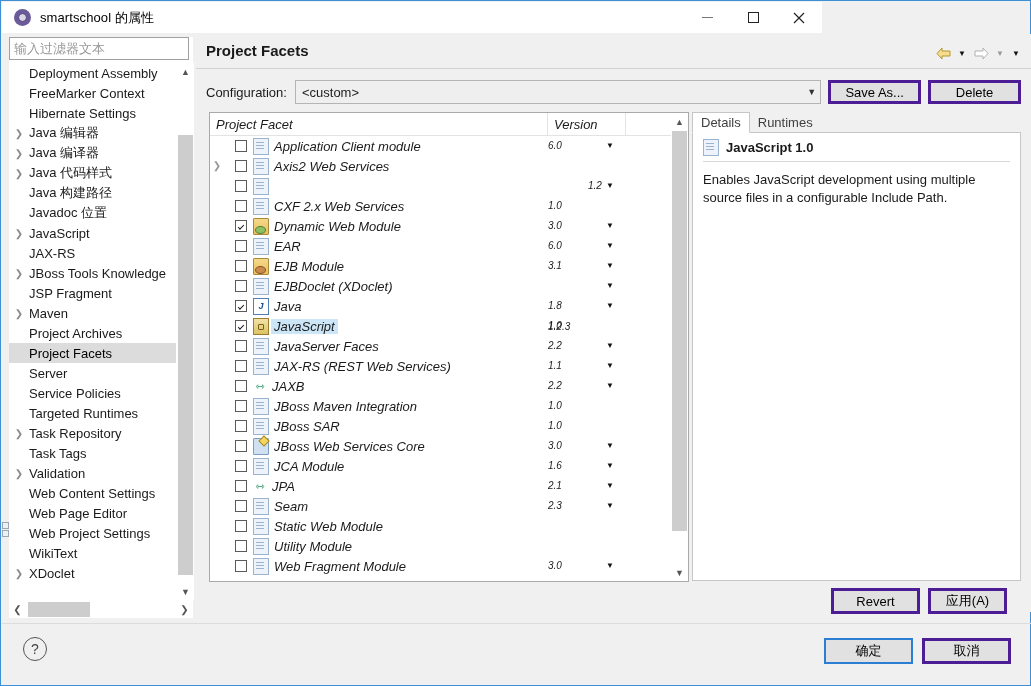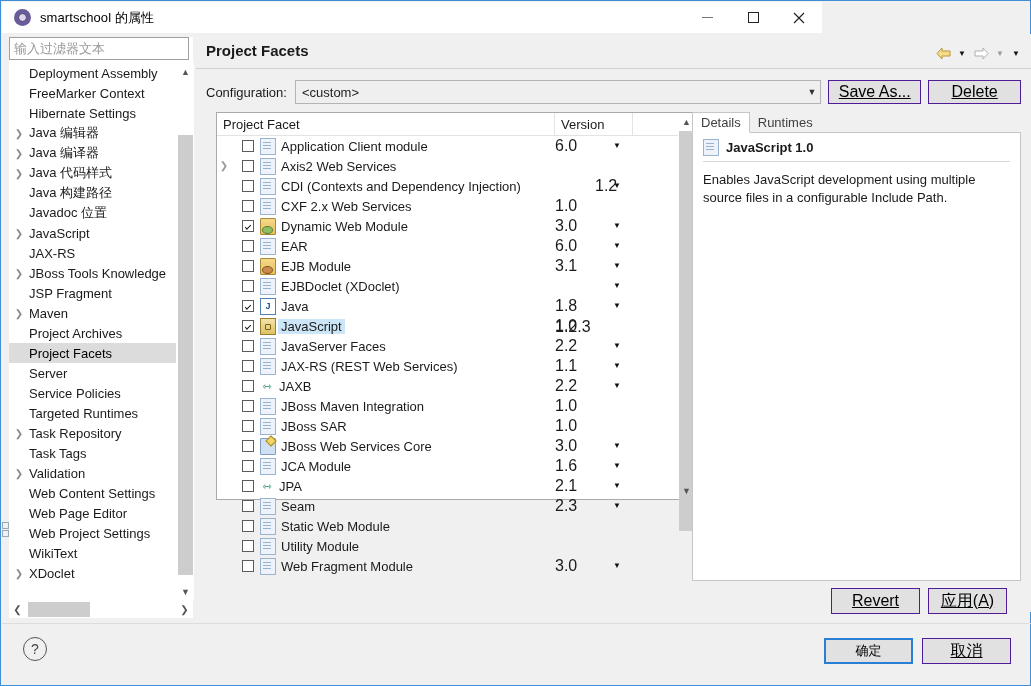--- a/index.html
+++ b/index.html
@@ -73,44 +73,44 @@
   .caret{width:14px;height:18px;display:flex;align-items:center;justify-content:center;
     font-size:8px;color:#111;}
   .hrule{position:absolute;left:0;top:34px;width:835px;height:1px;background:#d2d2d2;}
 
   .cfg-row{position:absolute;left:10px;top:45px;width:815px;height:26px;display:flex;align-items:center;}
   .cfg-label{font-size:13px;color:#1a1a1a;margin-right:8px;}
   .combo{width:533px;height:24px;background:#efefef;border:1px solid #b4b4b4;box-sizing:border-box;
     display:flex;align-items:center;position:relative;padding-left:6px;font-size:13px;color:#222;}
   .combo .cbtn{position:absolute;right:4px;top:0;height:22px;display:flex;align-items:center;
     font-size:9px;color:#333;}
-  .btn{height:24px;border:1px solid #4c1d95;background:#e1e1e1;box-sizing:border-box;
-    display:flex;align-items:center;justify-content:center;font-size:16px;color:#000;text-decoration:underline;}
+  .btn{height:24px;border:3px solid #4c1d95;background:#e1e1e1;box-sizing:border-box;
+    display:flex;align-items:center;justify-content:center;font-size:13px;color:#000;}
   .btn.saveas{width:94px;margin-left:7px;}
   .btn.del{width:94px;margin-left:7px;}
 
   
-  .table{position:absolute;left:20px;top:78px;width:480px;height:388px;
-    background:#fff;border:1px solid #a9a9a9;box-sizing:border-box;}
+  .table{position:absolute;left:13px;top:78px;width:480px;height:470px;
+    background:#fff;border:1px solid #a9a9a9;box-sizing:border-box;font-style:italic;}
   .thead{height:22px;display:flex;border-bottom:1px solid #e3e3e3;background:#fff;}
   .th{font-size:13px;color:#1a1a1a;display:flex;align-items:center;padding-left:6px;box-sizing:border-box;}
   .th.facet{width:338px;border-right:1px solid #e3e3e3;}
   .th.version{width:78px;border-right:1px solid #e3e3e3;}
   .tbody{height:445px;overflow:hidden;position:relative;}
   .trow{height:20px;display:flex;align-items:center;font-size:13px;color:#1a1a1a;}
   .trow .twist{width:14px;flex:none;text-align:center;color:#9a9a9a;font-size:10px;line-height:20px;}
   .cbx{width:12px;height:12px;border:1px solid #5a5a5a;background:#fff;box-sizing:border-box;
     flex:none;margin-right:6px;position:relative;}
   .cbx.on::after{content:"";position:absolute;left:2px;top:4px;width:5px;height:2px;
     border-left:1.6px solid #1a1a1a;border-bottom:1.6px solid #1a1a1a;
     transform:rotate(-45deg);}
   .ficon{width:14px;height:15px;flex:none;margin-right:5px;position:relative;}
   .nm{white-space:nowrap;}
   .nm.selrow{background:#cde6f7;padding:0 3px;margin-left:-3px;}
-  .vcell{position:absolute;font-size:16px;color:#1a1a1a;}
+  .vcell{position:absolute;font-size:10px;color:#1a1a1a;}
   .vcaret{position:absolute;font-size:8px;color:#111;}
 
   
   .ic-doc{background:#eef3fb;border:1px solid #9ab3cf;}
   .ic-doc::before{content:"";position:absolute;left:2px;top:3px;width:8px;height:1px;
     background:#9ab3cf;box-shadow:0 3px 0 #9ab3cf,0 6px 0 #9ab3cf;}
   .ic-jar{background:linear-gradient(#f5d98a,#e8bf5c);border:1px solid #a98a3b;border-radius:1px;}
   .ic-jar::after{content:"";position:absolute;left:1px;bottom:0;width:11px;height:8px;
     background:#8fbf63;border:1px solid #56803a;border-radius:50%;box-sizing:border-box;}
   .ic-jar.ejb::after{background:#c98a4b;border-color:#86542a;border-radius:50% 50% 50% 50%;}
@@ -371,21 +371,20 @@
             <span class="cbx"></span>
             <span class="ficon ic-doc"></span>
             <span class="nm">Axis2 Web Services</span>
             <span class="vcell" style="left: 338px; top: 0px; line-height: 20px;"></span>
           </div>
           <div class="trow" style="position: relative;">
             <span class="twist"></span>
             <span style="width: 11px; flex: 0 0 auto;"></span>
             <span class="cbx"></span>
             <span class="ficon ic-doc"></span>
-            <span class="nm">CDI (Contexts and Dependency Injection)</span>
             <span class="vcell" style="left: 338px; top: 0px; line-height: 20px; margin-left: 40px;">1.2</span>
             <span class="vcaret" style="left: 396px; top: 0px; line-height: 20px;">▼</span>
           </div>
           <div class="trow" style="position: relative;">
             <span class="twist"></span>
             <span style="width: 11px; flex: 0 0 auto;"></span>
             <span class="cbx"></span>
             <span class="ficon ic-doc"></span>
             <span class="nm">CXF 2.x Web Services</span>
             <span class="vcell" style="left: 338px; top: 0px; line-height: 20px;">1.0</span>

